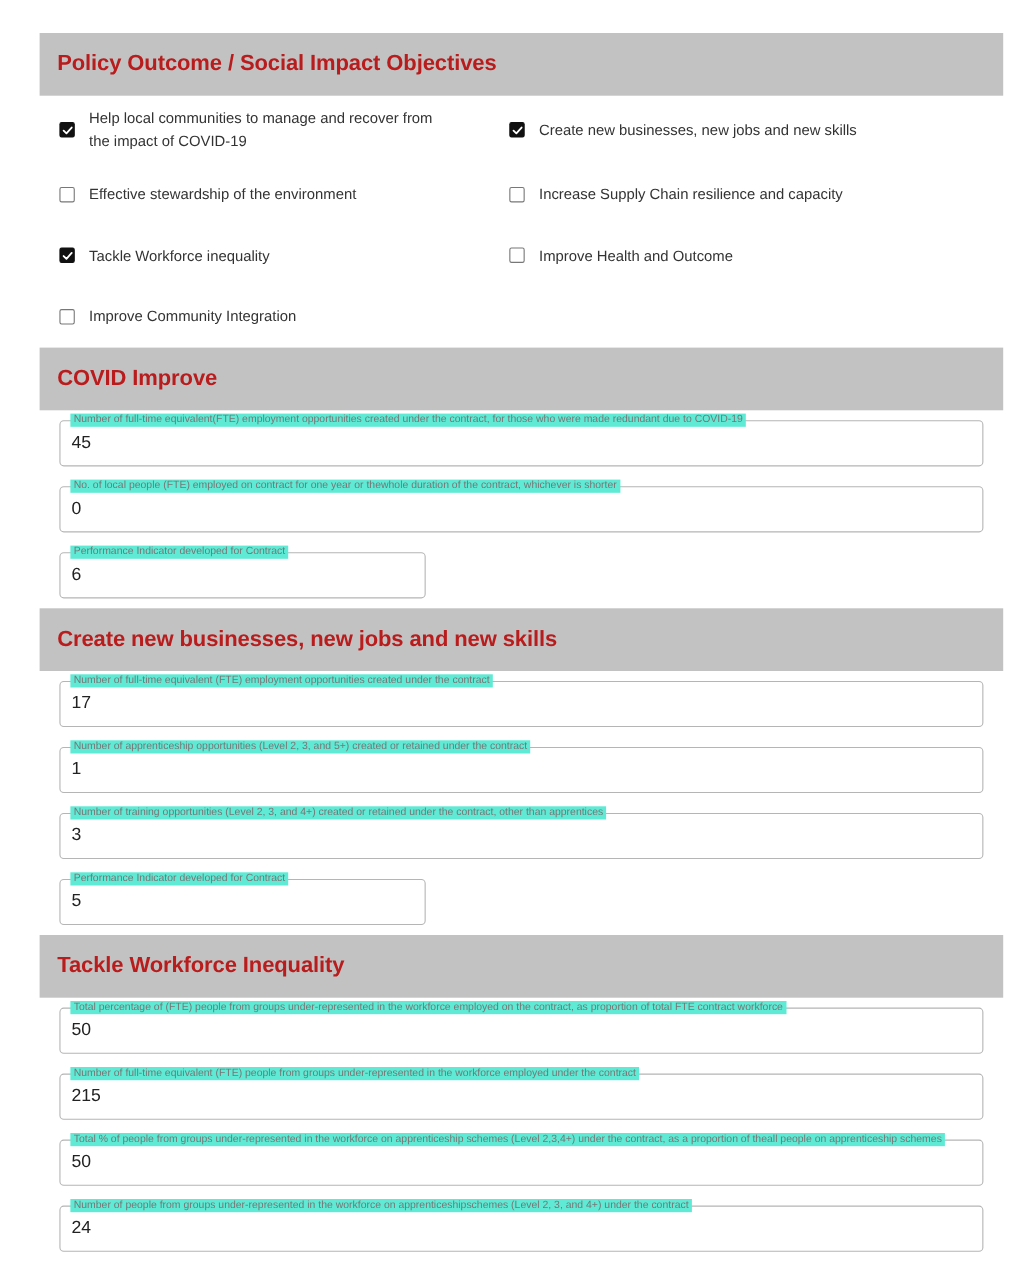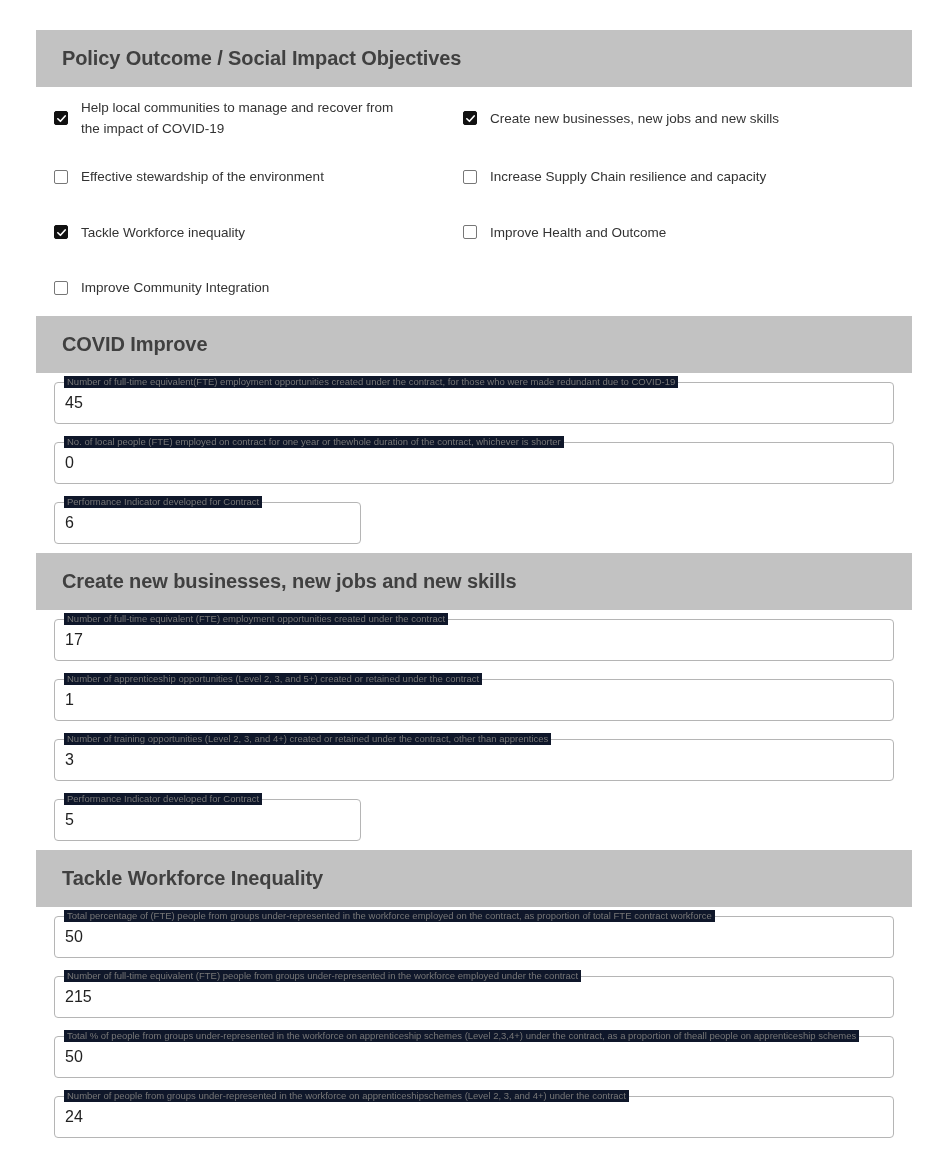--- a/index.html
+++ b/index.html
@@ -1,37 +1,37 @@
 <!DOCTYPE html>
 <html><head>
   <meta charset="utf-8">
   <style>
     html, body { margin: 0; padding: 0; background: #ffffff; }
     body { width: 940px; height: 1162px; position: relative; overflow: hidden;
            font-family: "Liberation Sans", "DejaVu Sans", sans-serif; color: #333; }
     .page { position: absolute; left: 36px; top: 30px; width: 876px; }
     .section-header { background: #c2c2c2; height: 57px; display: flex; align-items: center;
                       padding-left: 14px; box-sizing: border-box; }
-    .section-header h2 { margin: 12px; font-size: 20px; font-weight: bold; color: #404040; letter-spacing: -0.1px; }
+    .section-header h2 { margin: 2px; font-size: 20px; font-weight: bold; color: #b91c1c; letter-spacing: -0.1px; }
 
     .checks { display: grid; grid-template-columns: 409px 409px; column-gap: 0; padding: 0 0 0 18px; }
     .check-item { display: flex; align-items: center; height: 55.5px; cursor: pointer; }
     .check-item.first { height: 62px; }
     .cb { width: 14px; height: 14px; border: 1.5px solid #777; border-radius: 2px; box-sizing: border-box;
           flex: 0 0 auto; margin-right: 13px; display: flex; align-items: center; justify-content: center; background: #fff; }
     .cb.checked { background: #111; border-color: #111; }
     .cb svg { width: 11px; height: 11px; }
     .check-label { font-size: 13.5px; color: #333; line-height: 21px; }
 
     .fields { padding: 9px 18px 0 18px; }
     .field { position: relative; height: 42px; border: 1px solid #b5b5b5; border-radius: 4px; margin-bottom: 18px;
              box-sizing: border-box; margin-top: 0; }
-    .field.short { width: 307px; padding-left: 15px; }
+    .field.short { width: 333px; padding-left: 15px; }
     .field.full { width: 840px; }
-    .field-legend { position: absolute; top: -7px; left: 9px; background: #0f172a; padding: 0 3px;
+    .field-legend { position: absolute; top: -7px; left: 9px; background: #5eead4; padding: 0 3px;
                     font-size: 9.5px; color: #777; white-space: nowrap; max-width: 815px; overflow: hidden;
                     text-overflow: ellipsis; line-height: 12px; }
     .field input { position: absolute; left: 10px; top: 10px; width: 90%; border: none; outline: none;
                    background: transparent; font-size: 16px; color: #222; font-family: "Liberation Sans", sans-serif;
                    padding: 0; height: 20px; }
   </style>
 </head>
 <body>
 
 <div class="page">

